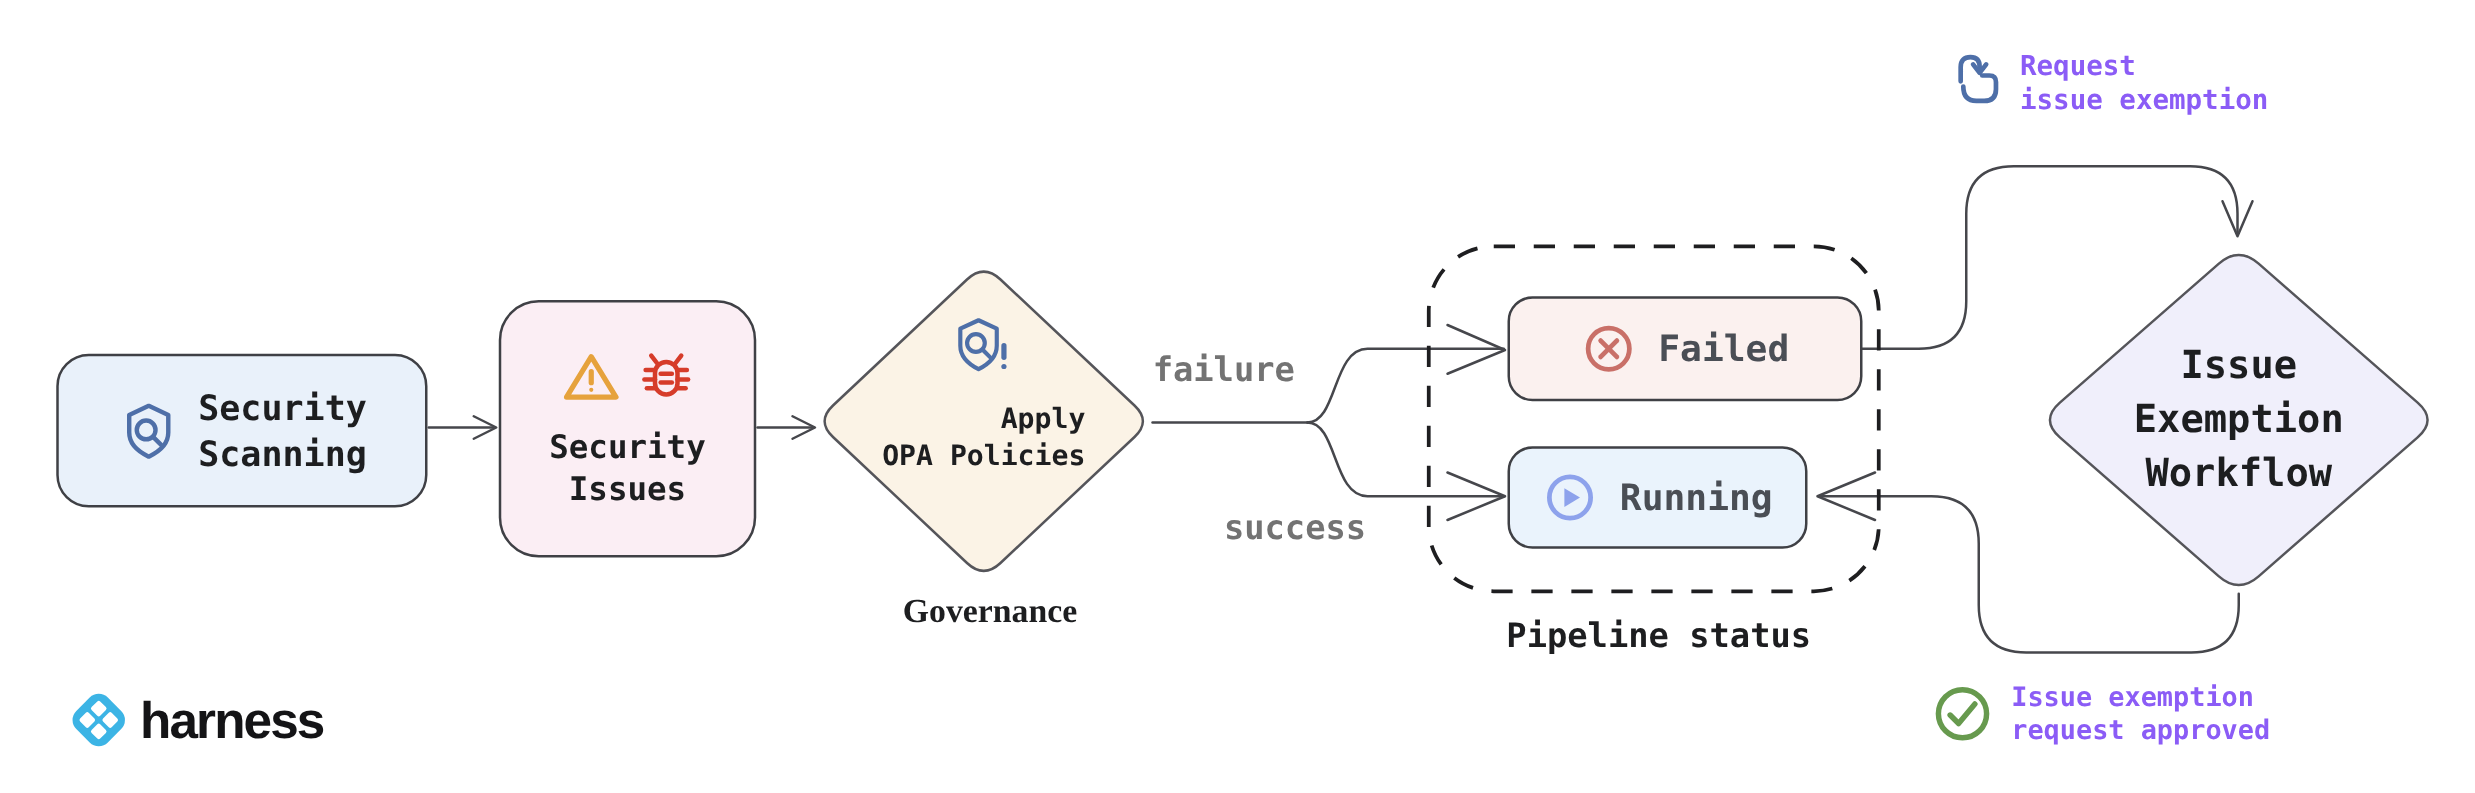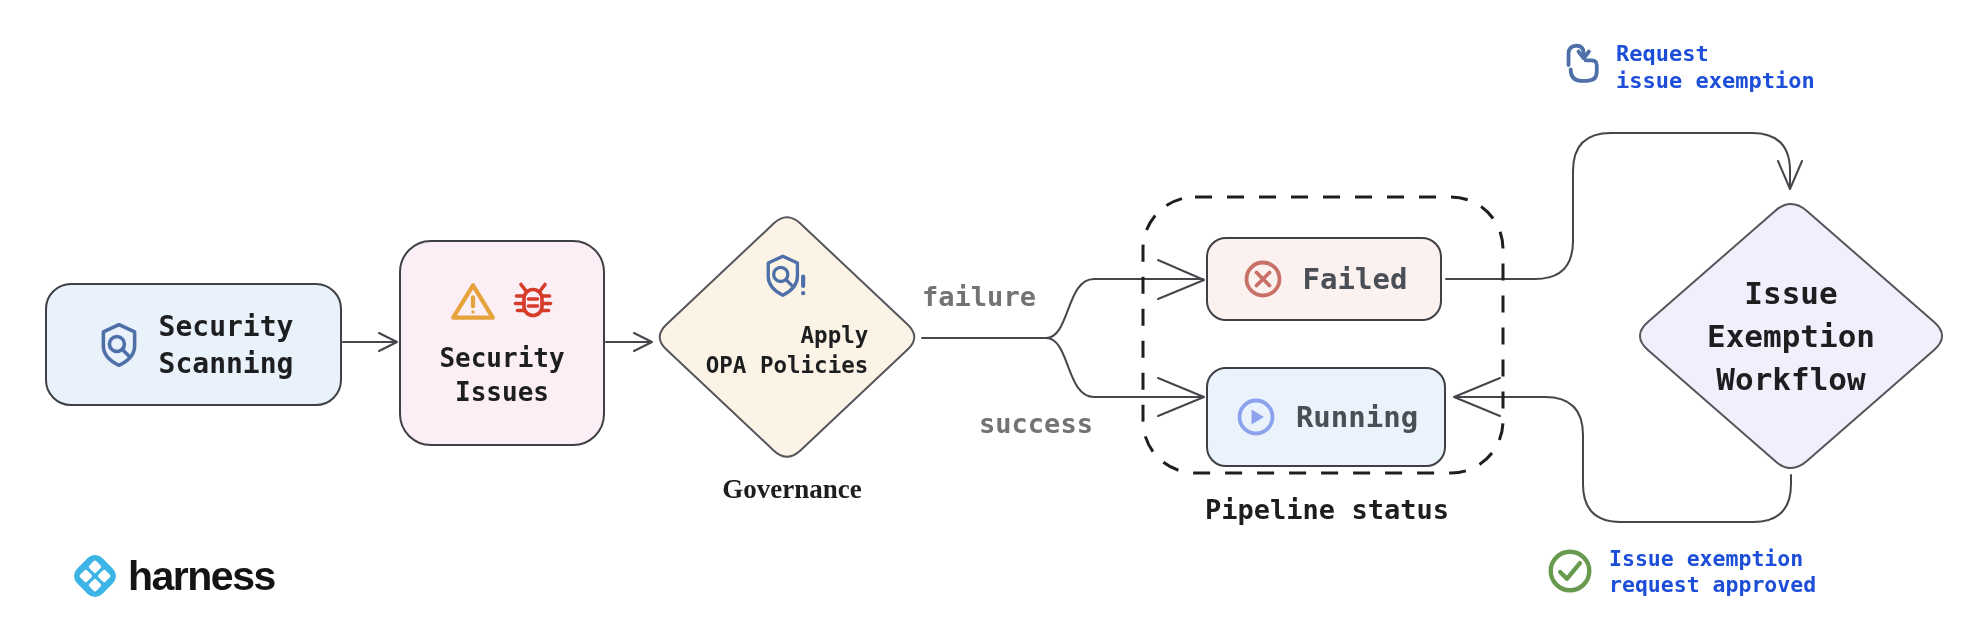--- a/index.html
+++ b/index.html
@@ -7,42 +7,42 @@
           font-family:"DejaVu Sans Mono", monospace;}
   #wires{position:absolute;left:0;top:0;}
   .box{position:absolute;box-sizing:border-box;border:2.5px solid #3f4045;
        display:flex;align-items:center;justify-content:center;}
   .lbl{white-space:pre-line;color:#1d1e20;font-weight:700;text-align:center;}
   .pos{position:absolute;transform:translate(-50%,-50%);}
   .caption{color:#1d1e20;font-weight:700;font-size:27px;white-space:pre;}
   .edge-lbl{color:#737373;font-weight:700;font-size:27px;}
   .status-lbl{color:#4a4e55;font-weight:700;}
   .note{position:absolute;display:flex;align-items:flex-start;gap:14px;}
-  .note-text{white-space:pre-line;color:#1d4ed8;font-weight:700;font-size:22px;line-height:27px;}
+  .note-text{white-space:pre-line;color:#8b5cf6;font-weight:700;font-size:22px;line-height:27px;}
   #scanning{left:45px;top:283px;width:297px;height:123px;border-radius:26px;background:#e9f1fa;gap:15px;}
   #scanning .lbl{font-size:28px;line-height:37px;text-align:left;}
   #issues{left:399px;top:240px;width:206px;height:206px;border-radius:32px;background:#fbeef4;
           flex-direction:column;gap:14px;}
   #issues .lbl{font-size:26px;line-height:34px;}
   #issues .icon-row{display:flex;gap:10px;align-items:center;}
-  #failed{left:1206px;top:237px;width:236px;height:84px;border-radius:20px;background:#fbf1ef;gap:18px;}
+  #failed{left:1206px;top:237px;width:284px;height:84px;border-radius:20px;background:#fbf1ef;gap:18px;}
   #failed .status-lbl{font-size:29px;}
-  #running{left:1206px;top:357px;width:240px;height:100px;border-radius:20px;background:#eaf3fc;gap:18px;margin-top:10px;}
+  #running{left:1206px;top:357px;width:240px;height:82px;border-radius:20px;background:#eaf3fc;gap:18px;}
   #running .status-lbl{font-size:29px;}
   #opa-label{left:787px;top:350px;font-size:22.5px;line-height:30px;text-align:right;}
   #exemption-label{left:1791px;top:336px;font-size:31px;line-height:43px;}
   #governance-caption{left:792px;top:489px;font-family:Liberation Serif, serif;}
   #pipeline-caption{left:1327px;top:509px;}
   #failure-label{left:979px;top:296px;}
   #success-label{left:1036px;top:380px;margin-top:43px;}
   #opa-icon{left:787px;top:276px;}
   #request-note{left:1556px;top:40px;}
   #approved-note{left:1545px;top:546px;}
   #approved-note .note-text{font-size:21.5px;line-height:26px;}
-  #logo{position:absolute;left:68px;top:549px;display:flex;align-items:center;gap:6px;}
+  #logo{position:absolute;left:52px;top:549px;display:flex;align-items:center;gap:6px;}
   #logo-text{font-family:"Liberation Sans", sans-serif;font-weight:700;font-size:41px;
              color:#141416;letter-spacing:-1.5px;}
 </style>
 </head>
 <body>
 
 <div id="canvas">
 
   <svg id="wires" width="1980" height="634" viewBox="0 0 1980 634">
     <g fill="none" stroke="#46474c" stroke-width="2" stroke-linecap="round" stroke-linejoin="round">

